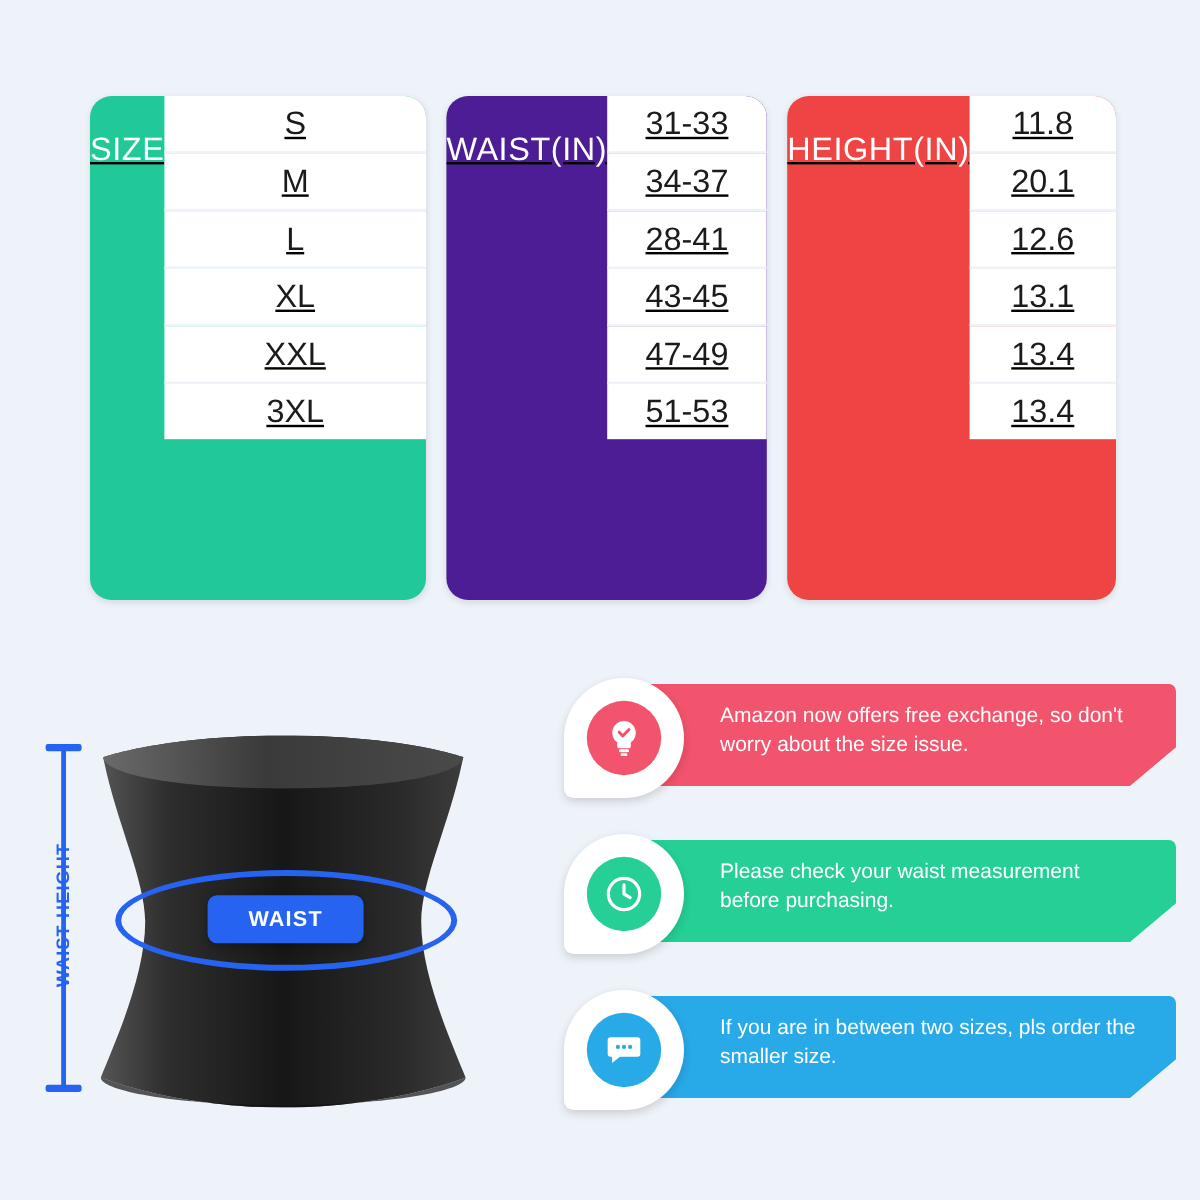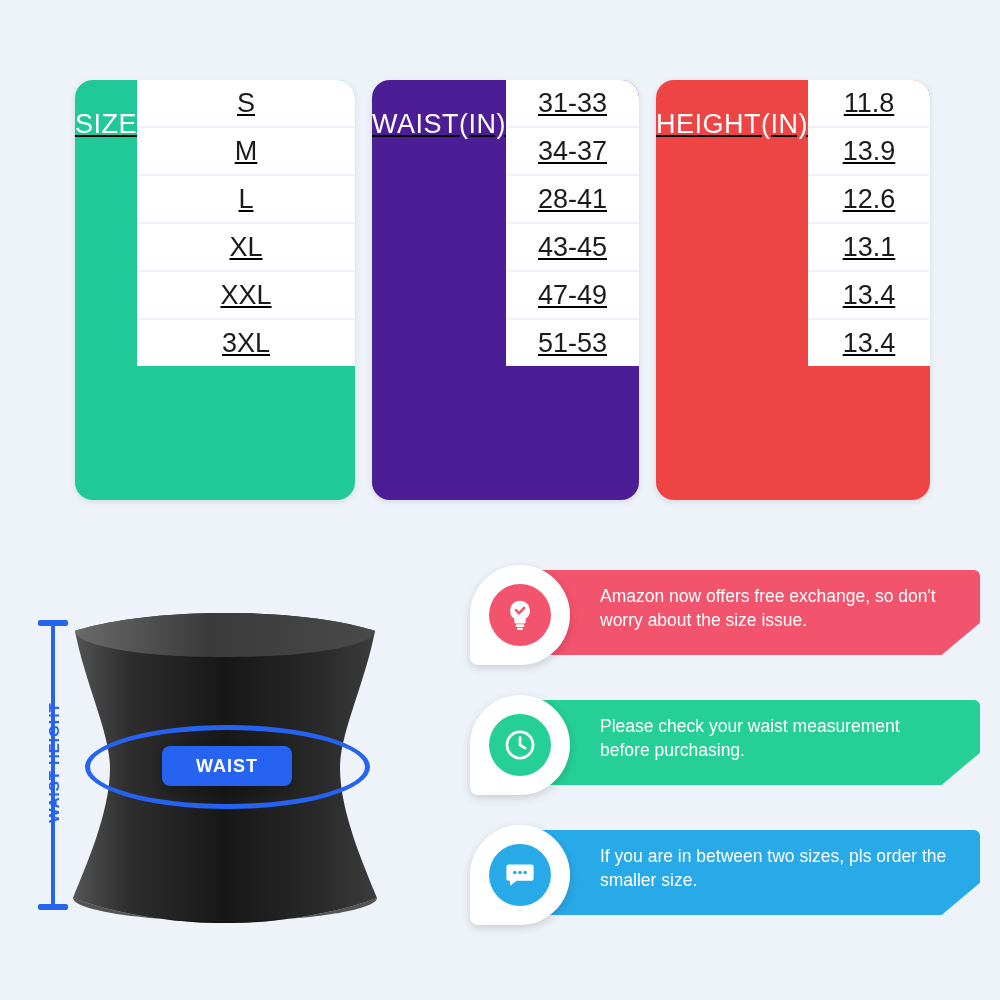--- a/index.html
+++ b/index.html
@@ -81,21 +81,21 @@
   .height-cap{
     position:absolute;
     left:18px;
     width:30px;height:6px;background:#2563f0;border-radius:2px;
   }
   .height-cap.top{top:55px;}
   .height-cap.bot{top:339px;}
 
   .belt{
     position:absolute;
-    left:45px; top:48px;
+    left:56px; top:48px;
     width:320px; height:310px;
   }
   .belt-shape{
     position:absolute;
     left:0;top:0;width:100%;height:100%;
   }
   .waist-ring{
     position:absolute;
     left:20px; top:112px;
     width:285px; height:84px;
@@ -187,21 +187,21 @@
       <div class="cell">47-49</div>
       <div class="cell">51-53</div>
     </div>
     <div class="col-foot"></div>
   </div>
 
   <div class="col c2">
     <div class="col-head">HEIGHT(IN)</div>
     <div class="cells">
       <div class="cell">11.8</div>
-      <div class="cell">13.9</div>
+      <div class="cell">20.1</div>
       <div class="cell">12.6</div>
       <div class="cell">13.1</div>
       <div class="cell">13.4</div>
       <div class="cell">13.4</div>
     </div>
     <div class="col-foot"></div>
   </div>
 
 </div>
 

